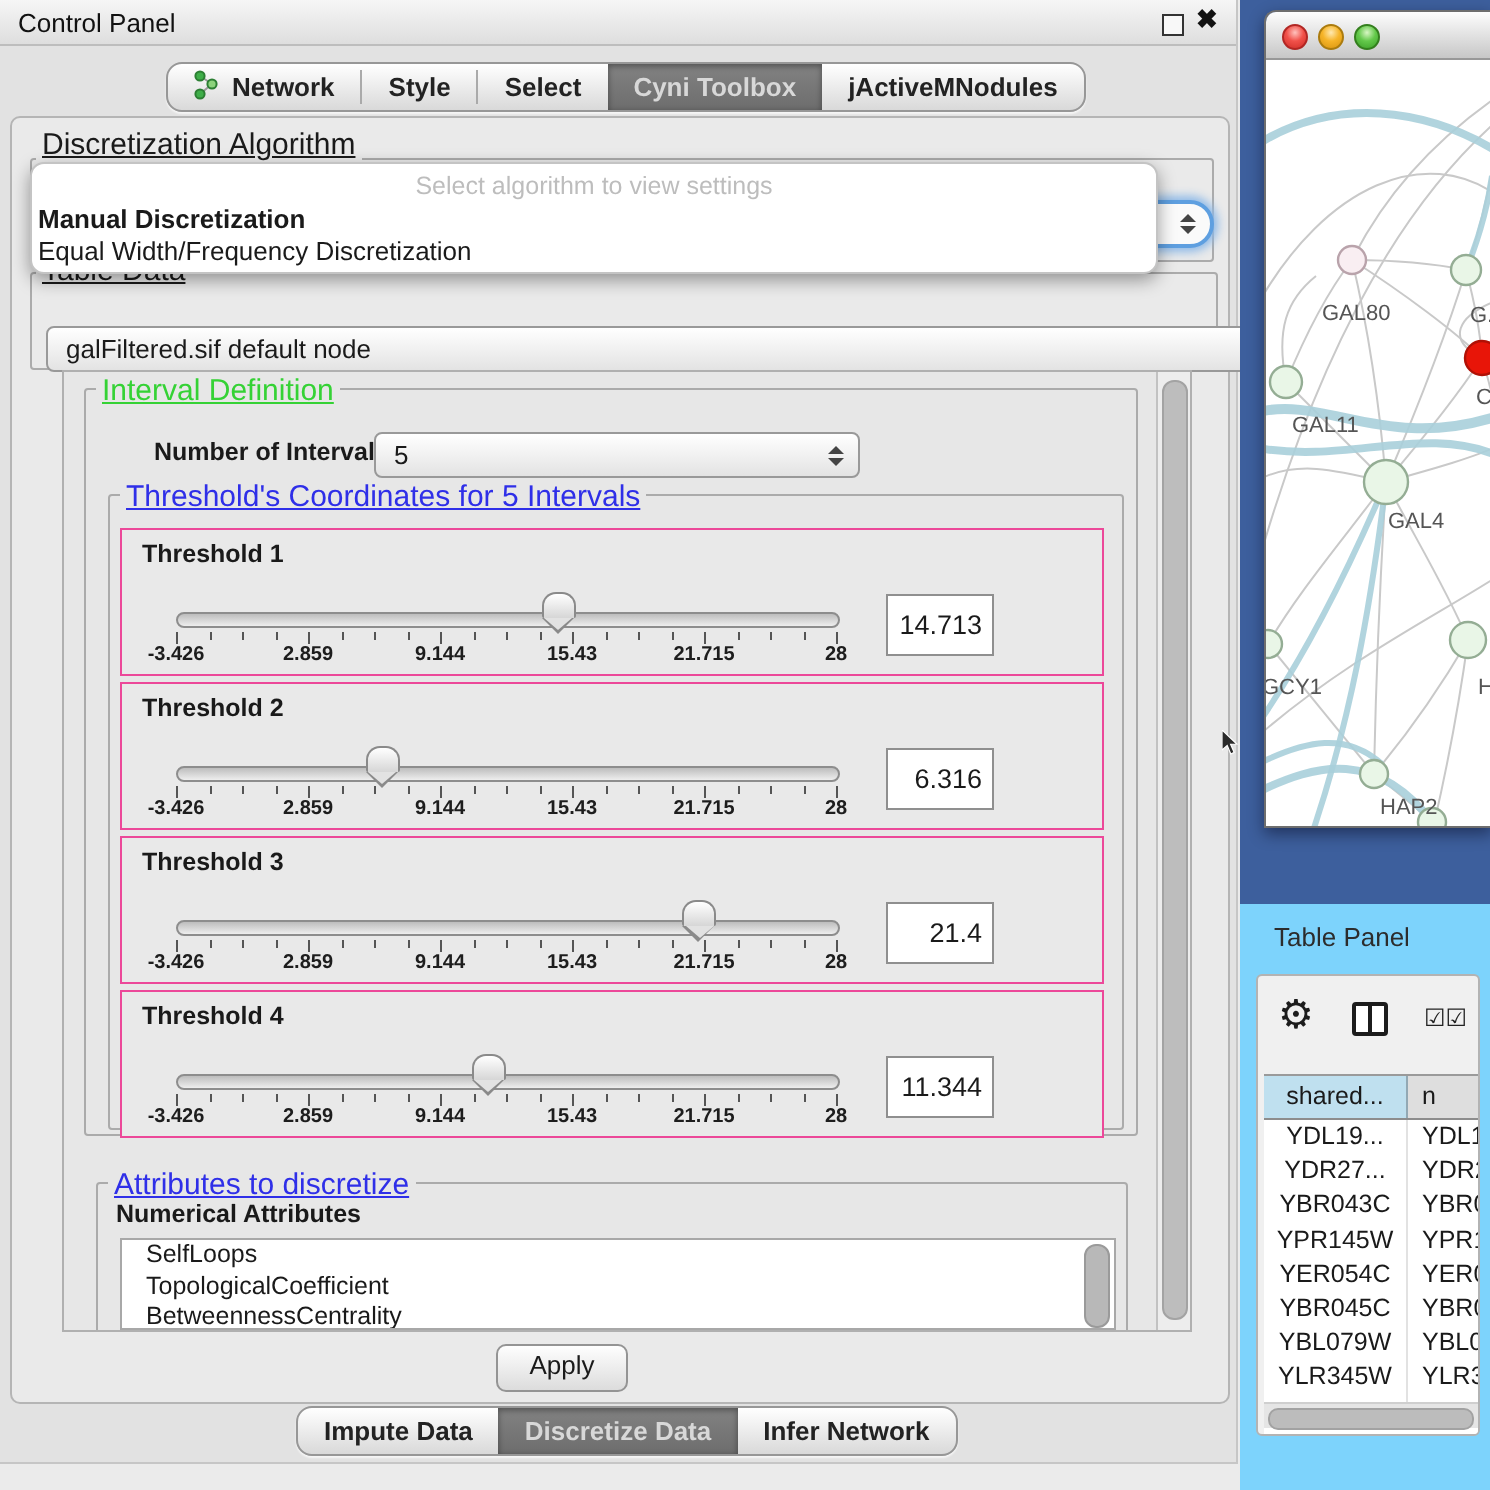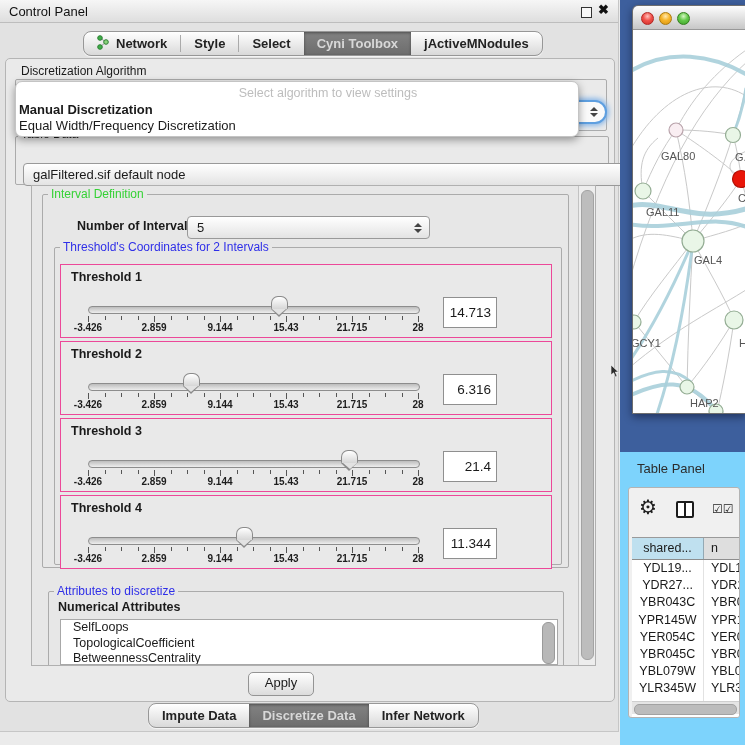--- a/index.html
+++ b/index.html
@@ -17,35 +17,35 @@
   .tabstrip{position:absolute;display:flex;height:23px;border:1px solid #979797;border-radius:8px;
             overflow:hidden;background:linear-gradient(#ffffff,#d9d9d9);box-shadow:0 1px 1px rgba(255,255,255,.7);}
   .ttab{display:flex;align-items:center;padding:0 13px;font-size:13px;font-weight:600;color:#222;white-space:nowrap;}
   .ttab.active{background:linear-gradient(#828282,#6d6d6d);color:#d8d8d8;box-shadow:inset 0 1px 3px rgba(0,0,0,.4);}
   .ttab .nicon{margin-right:6px;display:inline-block;}
   .tabsep{width:1px;background:#aaa;margin:3px 0;}
   
   .content{position:absolute;left:5px;top:58px;width:608px;height:642px;background:#eaeaea;
            border:1px solid #b5b5b5;border-radius:5px;}
   .group{position:absolute;border:1px solid #ababab;border-radius:2px;}
-  .gtitle{position:absolute;font-size:12px;padding:0 3px;background:#eaeaea;white-space:nowrap;}
+  .gtitle{position:absolute;font-size:15px;padding:0 3px;background:#eaeaea;white-space:nowrap;text-decoration:underline;}
   .gtitle.on-scroll{background:#e7e7e7;}
   .combo{position:absolute;box-sizing:border-box;border:1px solid #999;border-radius:4px;
          background:linear-gradient(#ffffff,#e3e3e3);font-size:13px;line-height:21px;padding-left:9px;
          overflow:hidden;white-space:nowrap;}
   .spin{position:absolute;right:7px;top:50%;transform:translateY(-50%);display:flex;flex-direction:column;gap:2px;}
   .spin i{display:block;width:0;height:0;border-left:4px solid transparent;border-right:4px solid transparent;}
   .spin i.up{border-bottom:4.5px solid #444;}
   .spin i.dn{border-top:4.5px solid #444;}
   .focuscombo{position:absolute;left:425px;top:41px;width:176px;height:24px;box-sizing:border-box;
               border:2px solid #5e9fe0;border-radius:12px;background:#fafafa;box-shadow:0 0 5px 2px #8db9e8;z-index:1;}
   
   .popup{position:absolute;left:9px;top:22px;width:562px;height:54px;background:#fff;border:1px solid #c4c4c4;
          border-radius:7px;box-shadow:0 3px 9px rgba(0,0,0,.38);z-index:10;}
-  .pop-placeholder{position:absolute;top:4px;left:12px;width:100%;text-align:center;color:#bdbdbd;font-size:12.5px;padding-left:19px;}
+  .pop-placeholder{position:absolute;top:4px;left:0;width:100%;text-align:center;color:#bdbdbd;font-size:12.5px;}
   .pop-item{position:absolute;left:3px;font-size:13px;white-space:nowrap;}
   .pop-item.sel{font-weight:bold;}
   
   .scrollpanel{position:absolute;left:25px;top:126px;width:565px;height:481px;background:#e7e7e7;
                border:1px solid #b0b0b0;overflow:hidden;box-sizing:border-box;}
   .vscroll{position:absolute;right:0;top:0;width:16px;height:100%;background:#ededed;border-left:1px solid #c2c2c2;}
   .vthumb{position:absolute;left:2px;top:4px;width:11px;height:468px;background:#bdbdbd;
           border:1px solid #a3a3a3;border-radius:6px;}
   .tpanel{position:absolute;left:28px;width:492px;height:74px;border:1px solid #ec4899;background:#e9e9e9;box-sizing:border-box;}
   .tlab{position:absolute;left:10px;top:5px;font-weight:bold;font-size:12.5px;}
@@ -171,21 +171,21 @@
         <div class="tlab" style="left:45px;top:33px;position:absolute;">Number of Intervals</div>
         <div class="combo" style="left:155px;top:30px;width:243px;height:23px;">
           <span>5</span>
           <span class="spin">
               <i class="up"></i>
               <i class="dn"></i>
             </span>
         </div>
 
         <div class="group" style="left:22px;top:61px;width:506px;height:316px;"></div>
-        <div class="gtitle on-scroll" style="left:28px;top:54px;color:var(--blue);">Threshold's Coordinates for 2 Intervals</div>
+        <div class="gtitle on-scroll" style="left:28px;top:54px;color:var(--blue);">Threshold's Coordinates for 5 Intervals</div>
         <div id="sliders">
             <div class="tpanel" style="top: 78px;">
               <div class="tlab">Threshold 1</div>
               <div class="track"></div>
               <span class="tick" style="left: 27px; top: 51px; height: 6px;"></span>
               <span class="tick" style="left: 43.5px; top: 51px; height: 4px;"></span>
               <span class="tick" style="left: 60px; top: 51px; height: 4px;"></span>
               <span class="tick" style="left: 76.5px; top: 51px; height: 4px;"></span>
               <span class="tick" style="left: 93px; top: 51px; height: 6px;"></span>
               <span class="tick" style="left: 109.5px; top: 51px; height: 4px;"></span>

